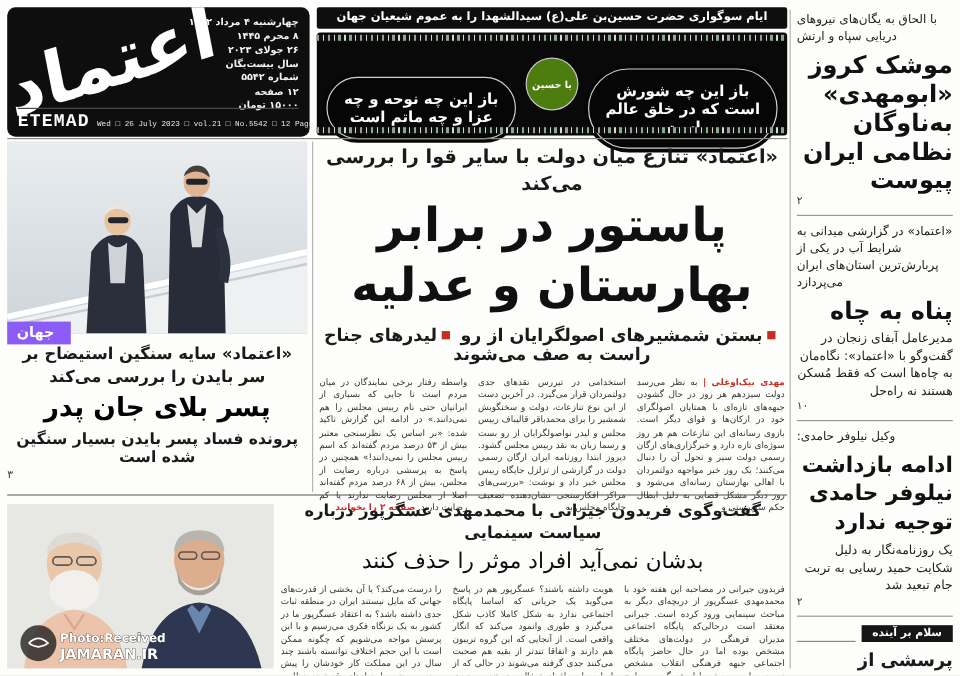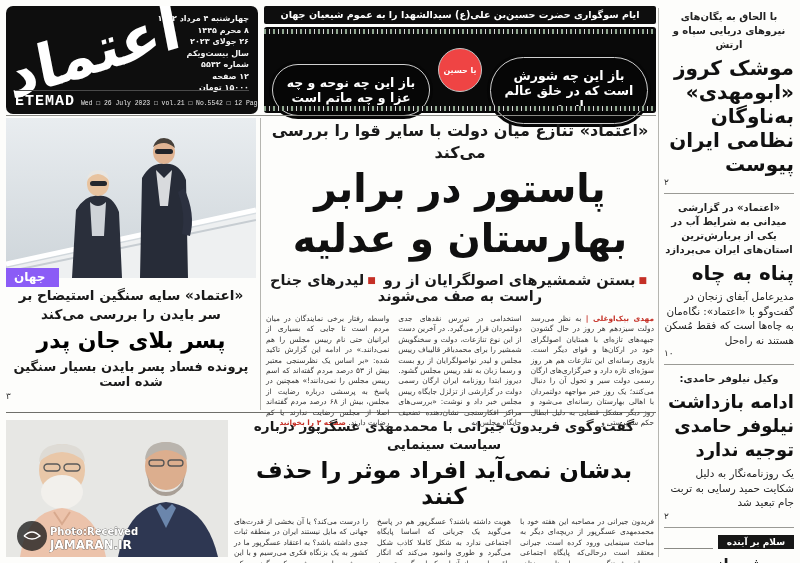--- a/index.html
+++ b/index.html
@@ -29,33 +29,33 @@
   .b-main { margin-top:3px; height:86px; background:#090909; border-radius:3px; position:relative;
             display:flex; align-items:center; justify-content:center; gap:8px; padding:10px 8px; }
   .orn { position:absolute; left:0; right:0; height:5px;
          background:repeating-linear-gradient(90deg,#8fa68f 0 2px,#101010 2px 5px,#d9d9d9 5px 6px,#101010 6px 9px); }
   .orn.top { top:2px; } .orn.bot { bottom:2px; }
   .cartouche { border:1px solid #cfcfcf; border-radius:40px; color:#fff; font-weight:bold;
                font-size:12.5px; text-align:center; padding:10px 10px; flex:1; line-height:15px;
                background:#060606; box-shadow:0 0 0 3px #060606, inset 0 0 0 1px #060606;margin-top:40px; }
   .seal { width:44px; height:44px; border:1px solid #c4c4c4; border-radius:50%; flex:0 0 44px;
           color:#fff; font-size:8px; font-weight:bold; display:flex; align-items:center;
-          justify-content:center; text-align:center; background:#ef4444; }
+          justify-content:center; text-align:center; background:#4d7c0f; }
 
   
   .vrule { position:absolute; width:0; border-left:1px solid #b5b5b0; }
   .vr-sidebar { left:658px; top:8px; height:549px; }
   .vr-left { left:260px; top:118px; height:292px; }
   .hrule { position:absolute; height:0; border-top:1px solid #8a8a85; }
   .hr-top { left:6px; top:115px; width:650px; }
   .hr-mid { left:6px; top:412px; width:650px; border-top-color:#6f6f6a; }
 
   
   .sidebar { position:absolute; left:664px; top:10px; width:130px; }
-  .sb-kicker { font-size:10px; line-height:14px; font-weight:700; color:#222; text-align:center; }
+  .sb-kicker { font-size:10px; line-height:14px; font-weight:400; color:#222; text-align:left; }
   .sb-head { font-size:18px; line-height:24px; font-weight:bold; text-align:right; margin-top:4px; color:#111; }
   .sb-head.big { font-size:20px; }
   .sb-sub { font-size:10.4px; line-height:14.5px; margin-top:4px; color:#222; text-align:right; }
   .sb-page { font-size:9px; text-align:left; color:#333; margin-top:1px; }
   .sb-rule { border-top:1px solid #9a9a95; margin:6px 0 7px; }
   .sb-labelrow { display:flex; align-items:flex-end; gap:5px; margin-bottom:5px; }
   .sb-label { background:#161616; color:#fff; font-size:9px; font-weight:bold; padding:2px 9px; }
   .sb-line { flex:1; border-top:1px solid #8a8a85; }
   .sb-coltitle { font-size:15px; line-height:20px; font-weight:bold; text-align:right; width:95px; margin-bottom:5px; }
 
@@ -78,34 +78,34 @@
               font-size:12px; padding:2px 14px 3px 8px; letter-spacing:4px; }
   .bd-kicker { font-size:13.6px; font-weight:bold; text-align:center; line-height:19px; margin-top:8px; }
   .bd-head { font-size:22px; font-weight:bold; text-align:center; margin-top:4px; color:#000000; }
   .bd-sub { font-size:13px; font-weight:bold; text-align:center; margin-top:6px; }
   .bd-page { font-size:9px; text-align:left; margin-top:2px; color:#333; }
 
   
   .cn-photo { position:absolute; left:6px; top:420px; width:222px; height:137px; background:#ececea; }
   .cinema { position:absolute; left:234px; top:417px; width:420px; }
   .cn-kicker { font-size:13.6px; font-weight:bold; text-align:center; line-height:18px; }
-  .cn-head { font-size:23px; font-weight:bold; text-align:center; margin-top:4px; color:#0d0d0d; }
+  .cn-head { font-size:18px; font-weight:normal; text-align:center; margin-top:4px; color:#0d0d0d; }
   .cinema .body-cols { margin-top:8px; }
 </style>
 </head>
 <body>
 
 <div class="page">
 
   <div class="masthead">
     <div class="m-dates">
       <span>چهارشنبه ۴ مرداد ۱۴۰۲</span>
       <span>۸ محرم ۱۴۴۵</span>
       <span>۲۶ جولای ۲۰۲۳</span>
-      <span>سال بیست‌ویکم</span>
+      <span>سال بیست‌یگان</span>
       <span>شماره ۵۵۴۲</span>
       <span>۱۲ صفحه</span>
       <span>۱۵۰۰۰ تومان</span>
     </div>
     <div class="m-logo">اعتماد</div>
     <div class="m-foot">
       <span class="m-etemad">ETEMAD</span>
       <span class="m-issue">Wed □ 26 July 2023 □ vol.21 □ No.5542 □ 12 Pages □ 150000 Rials</span>
     </div>
   </div>

